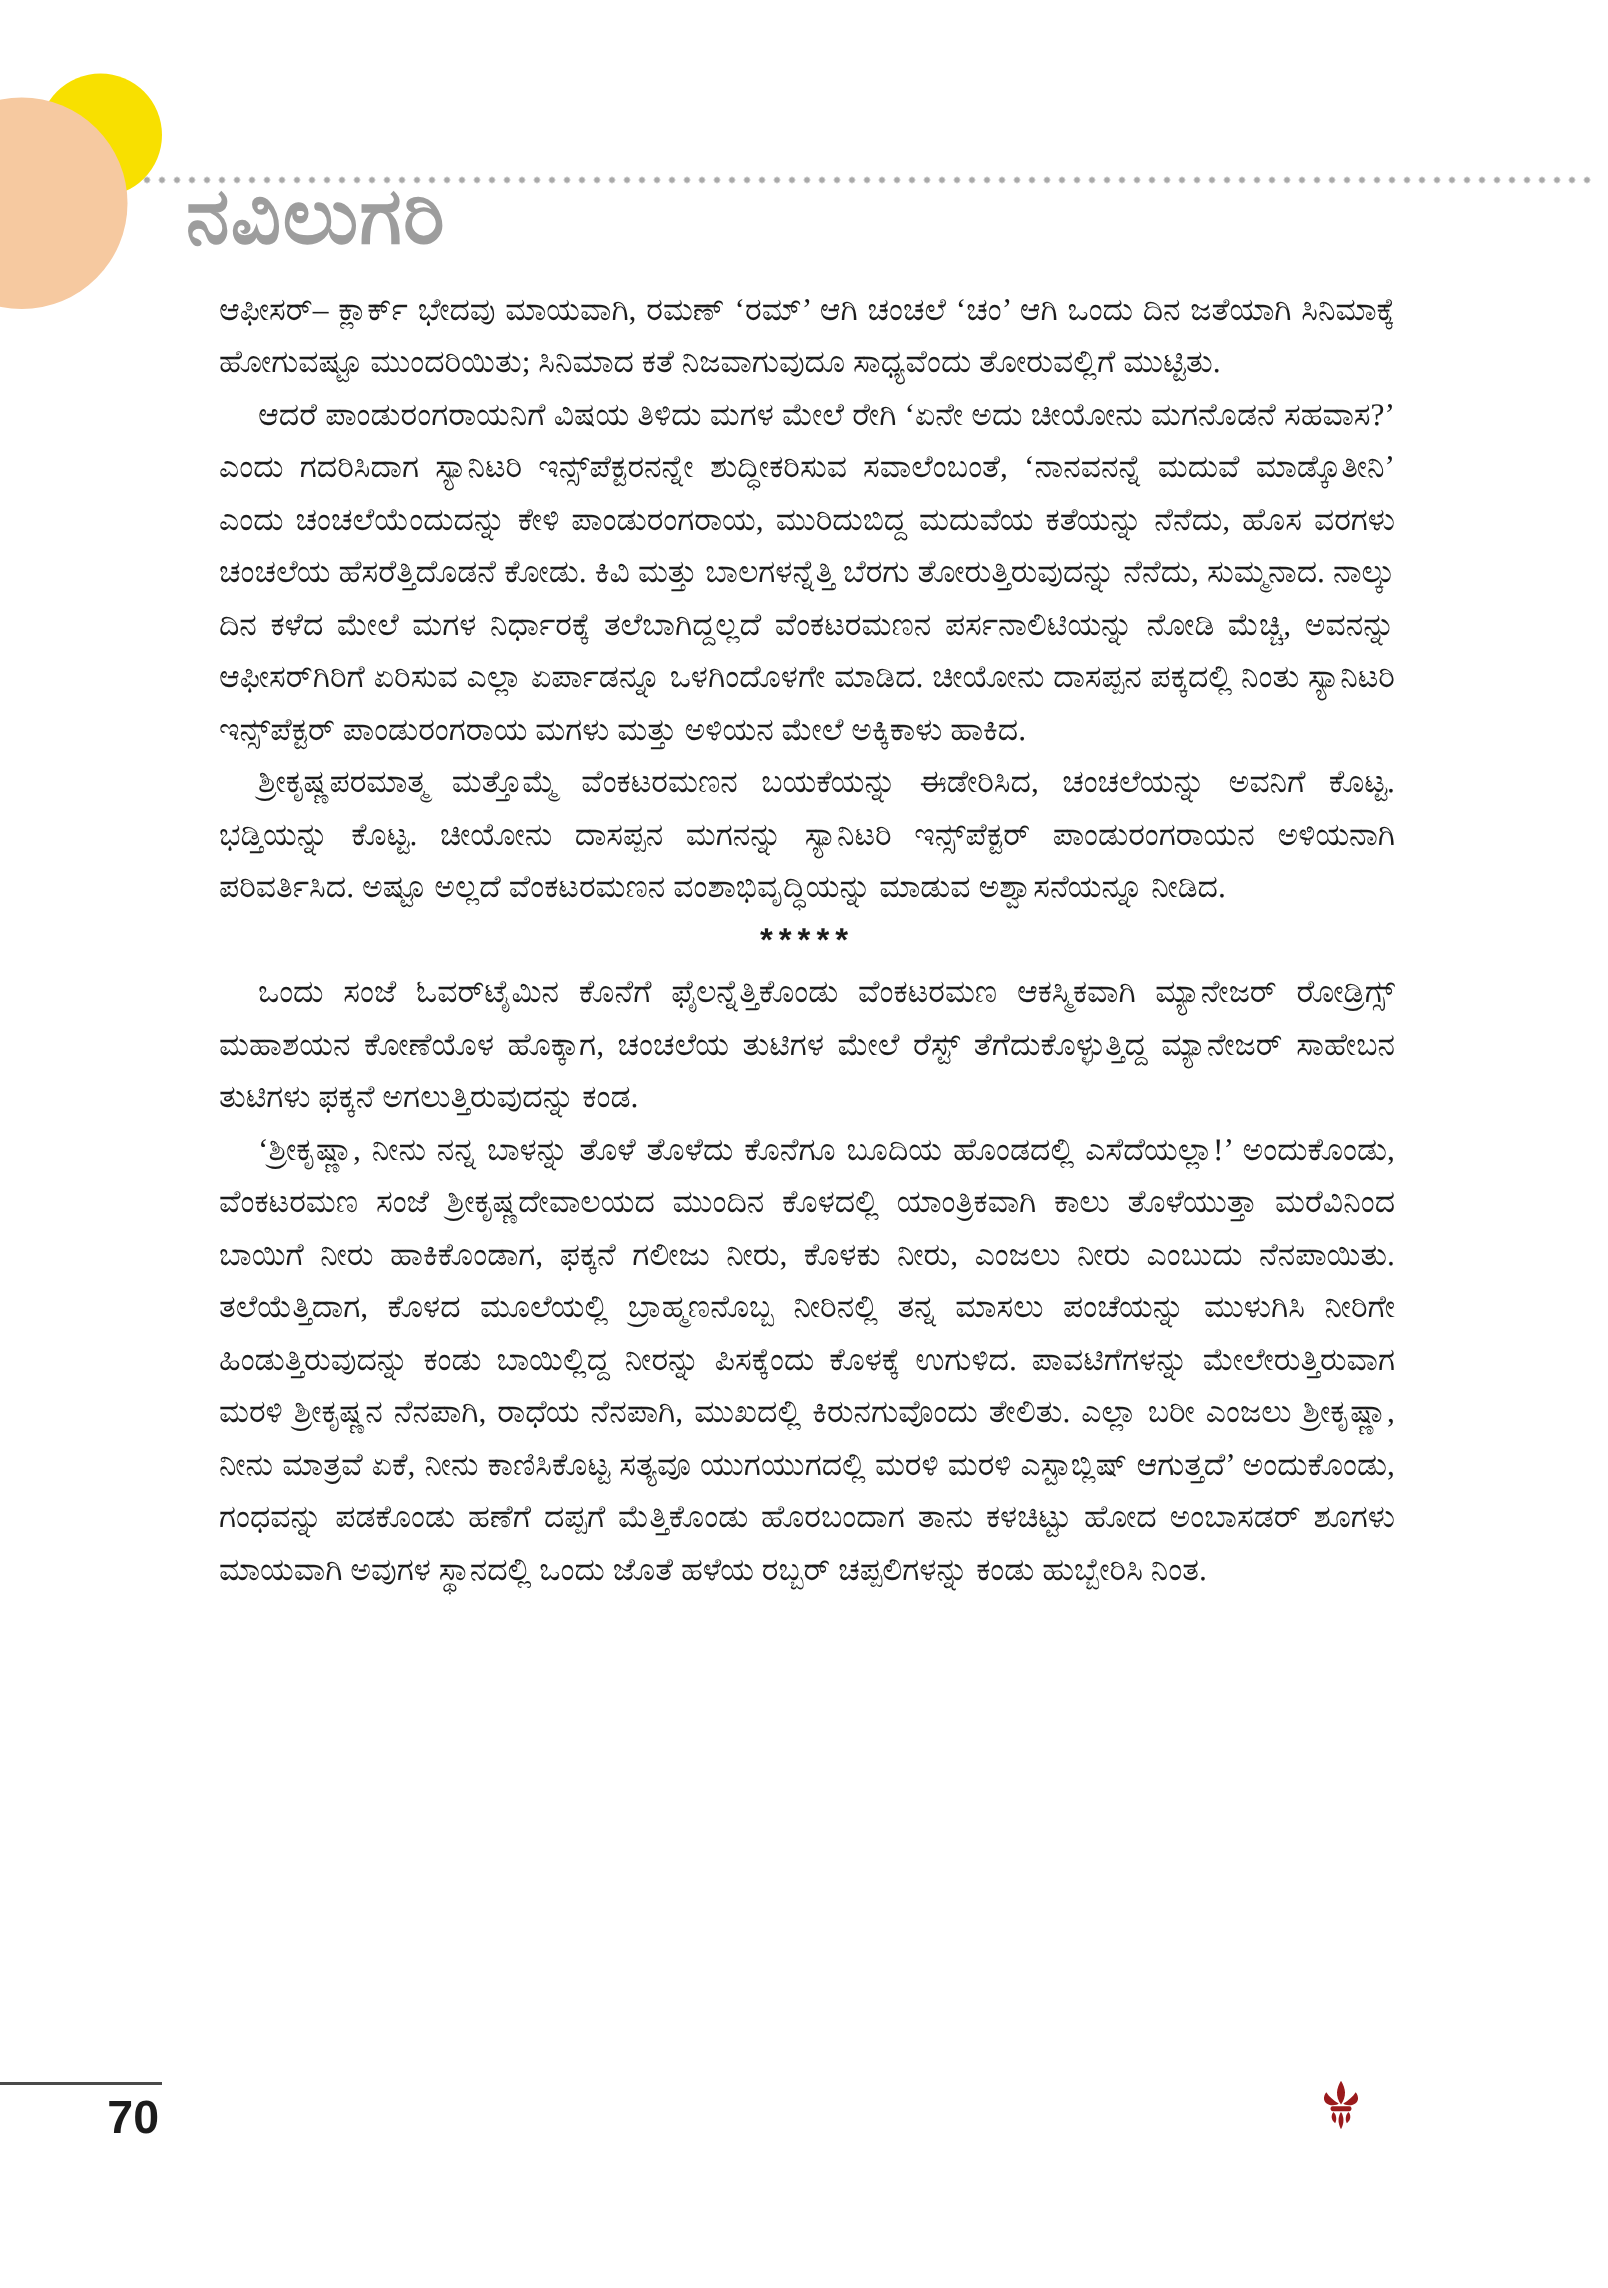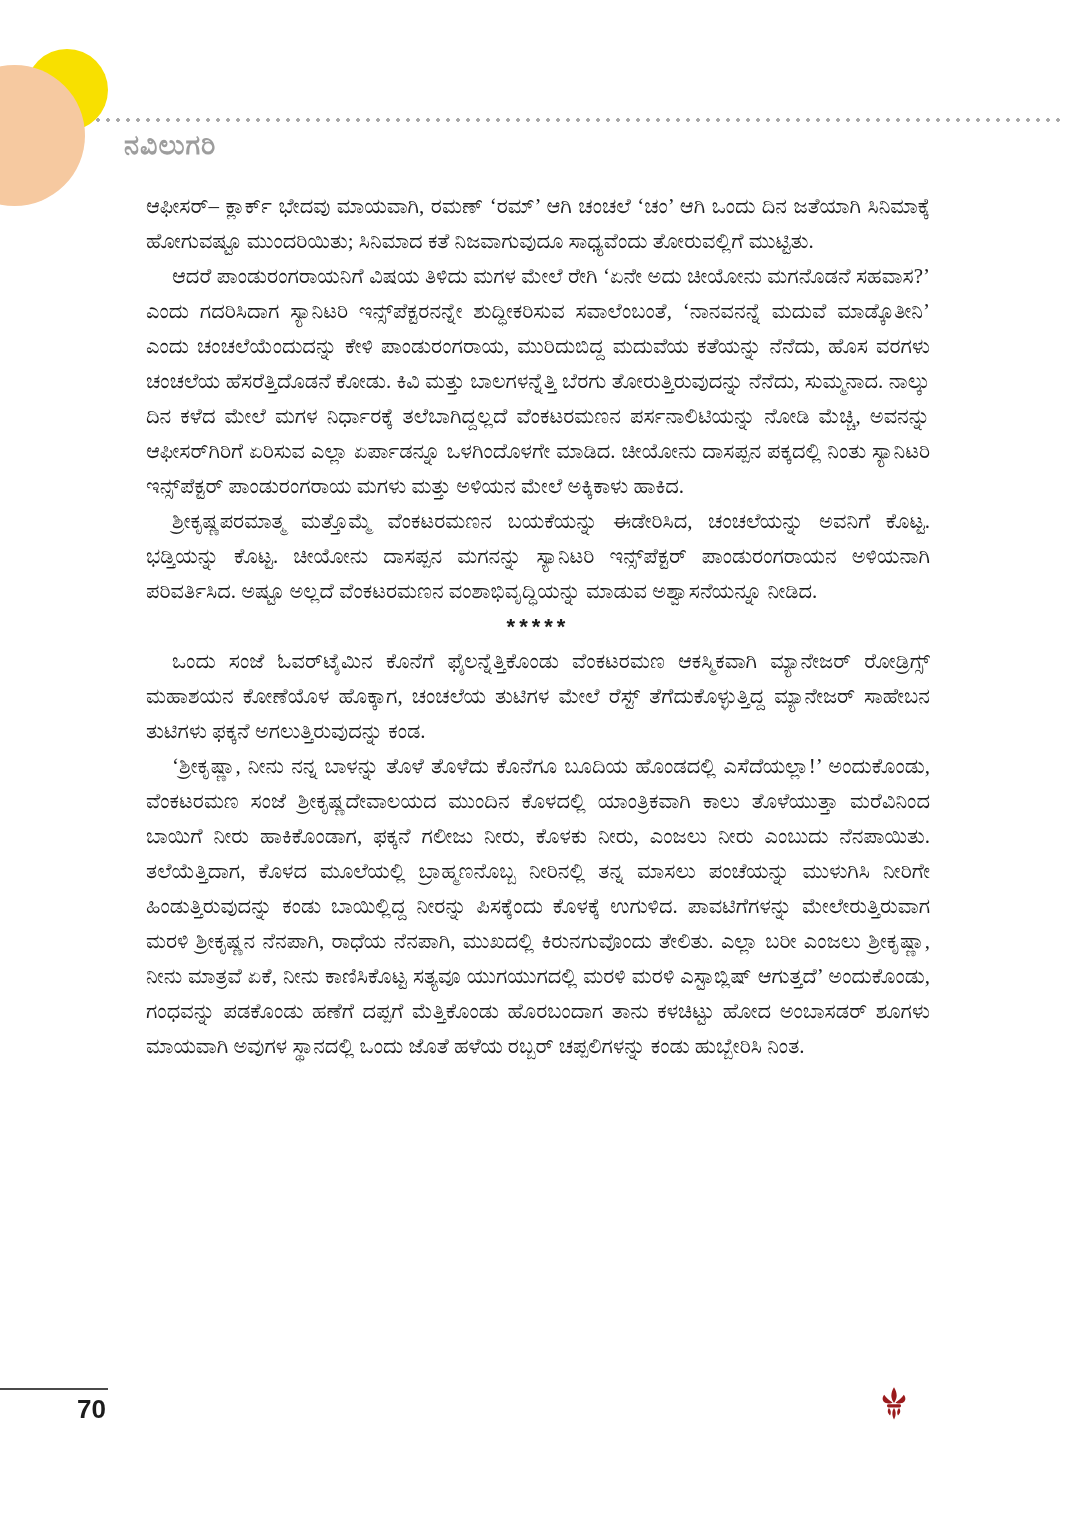--- a/index.html
+++ b/index.html
@@ -38,21 +38,21 @@
     background-image: radial-gradient(circle 2.1px at 3px 3px, #a9a9a9 97%, rgba(0,0,0,0));
     background-size: 10px 6px;
     background-repeat: repeat-x;
     z-index: 1;
   }
 
   .chapter-title {
     position: absolute;
     left: 124px; top: 120px;
     margin: 0;
-    font-size: 27px;
+    font-size: 52px;
     line-height: 50px;
     font-weight: 700;
     color: #9d9d9d;
     letter-spacing: 1px;
     z-index: 4;
   }
 
   
   .body-text {
     position: absolute;
@@ -89,21 +89,21 @@
     left: 0; top: 1388px;
     width: 108px; height: 2px;
     background: #4a4a4a;
     z-index: 4;
   }
   .page-number {
     position: absolute;
     left: 0; top: 1394px;
     width: 106px;
     text-align: right;
-    font-size: 26px;
+    font-size: 31px;
     font-weight: 700;
     color: #1c1c1c;
     z-index: 4;
   }
 </style>
 </head>
 <body>
 
 <div class="sheet">
 

